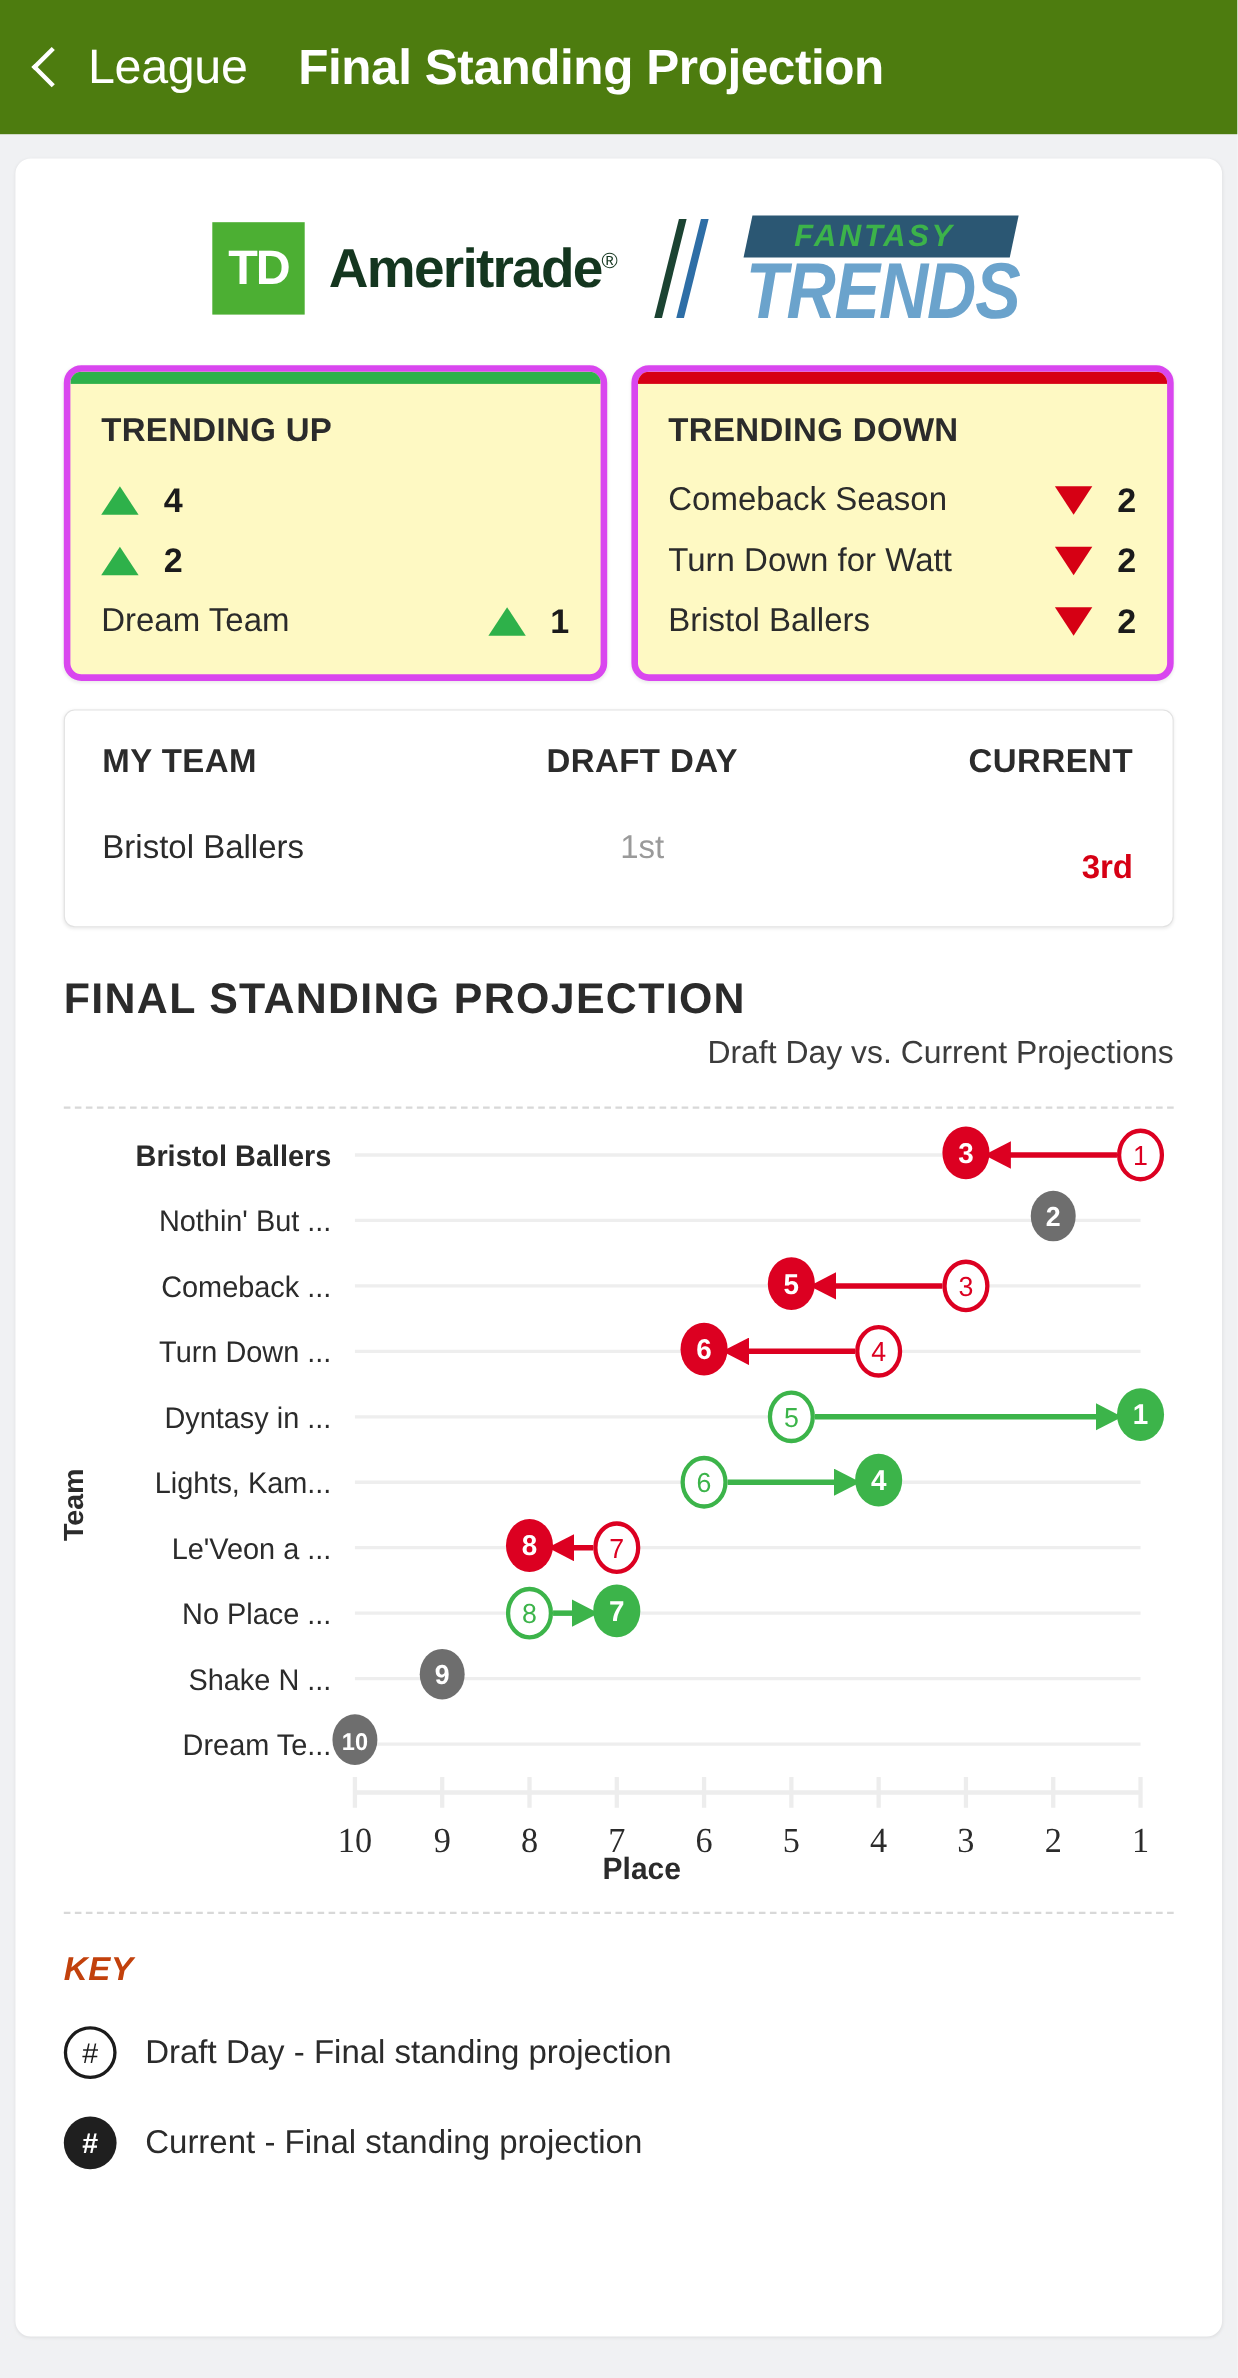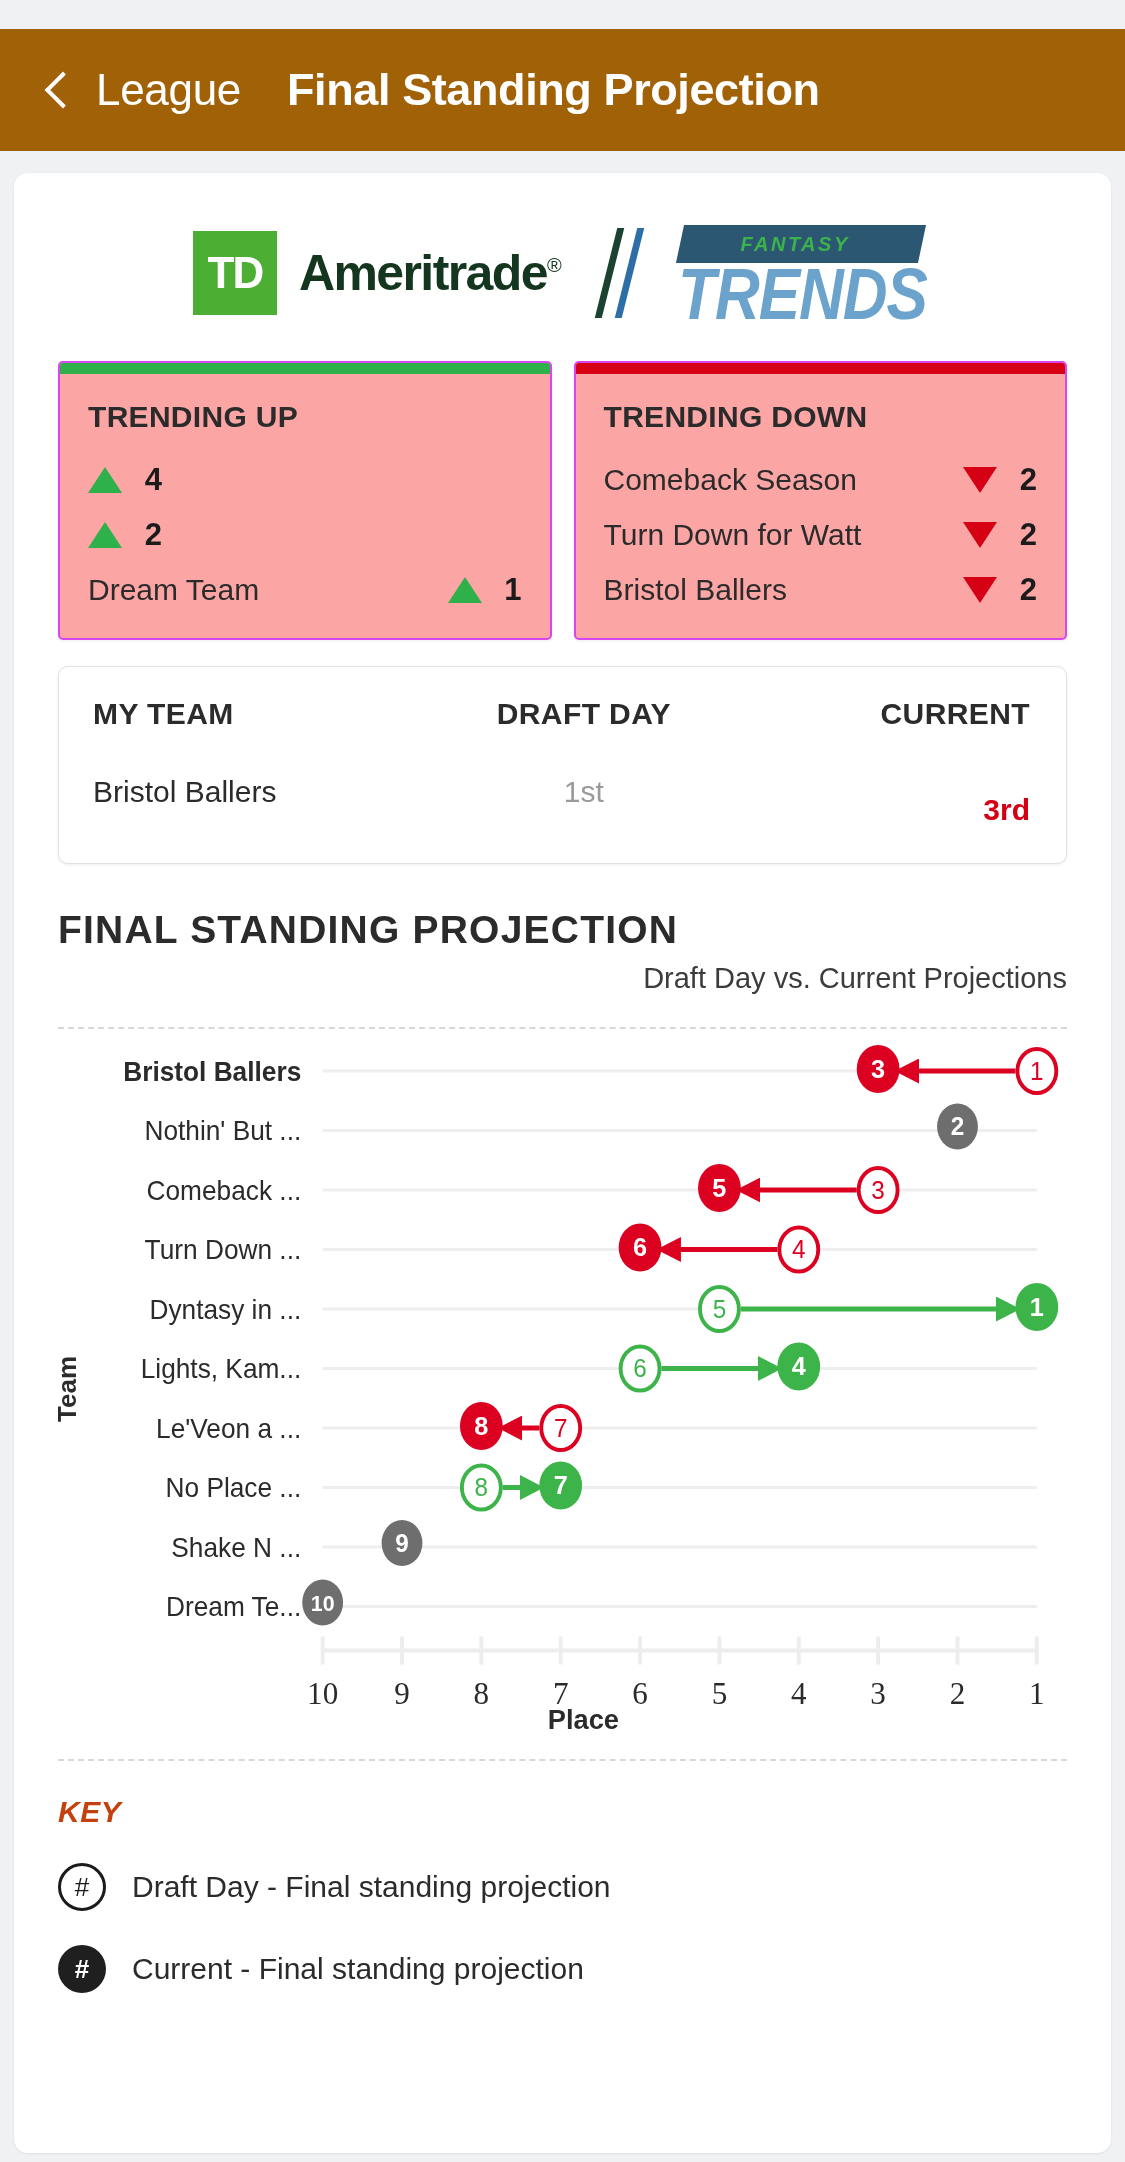--- a/index.html
+++ b/index.html
@@ -7,26 +7,25 @@
     width: 1125px;
     height: 2162px;
     background: #f0f1f3;
     font-family: "Liberation Sans", sans-serif;
     -webkit-font-smoothing: antialiased;
   }
 
   
   .navbar {
     height: 122px;
-    background: #a16207;
+    background: #4d7c0f;
     display: flex;
     align-items: center;
-    padding-left: 44px;
+    padding-left: 28px;
     position: relative;
-    margin-top: 29px;
   }
   .nav-back {
     display: flex;
     align-items: center;
     color: #ffffff;
     cursor: pointer;
   }
   .chevron-left {
     width: 26px;
     height: 26px;
@@ -116,21 +115,21 @@
     width: 242px; height: 38px;
     background: #2b5773;
     transform: skewX(-12deg);
   }
   .ft-band-text {
     position: absolute;
     left: 0; top: 0;
     width: 242px; height: 38px;
     display: flex; align-items: center; justify-content: center;
     color: #3cb34a;
-    font-size: 20px;
+    font-size: 28px;
     font-weight: 700;
     font-style: italic;
     letter-spacing: 2.5px;
   }
   .ft-trends {
     position: absolute;
     left: 4px; top: 28px;
     font-size: 62px;
     font-weight: 700;
     font-style: italic;
@@ -142,23 +141,23 @@
 
   
   .trend-row {
     display: flex;
     gap: 22px;
     padding: 0 44px;
     margin-top: 14px;
   }
   .trend-card {
     flex: 1;
-    background: #fca5a5;
-    border: 2px solid #d946ef;
-    border-radius: 5px;
+    background: #fef9c3;
+    border: 6px solid #d946ef;
+    border-radius: 16px;
     overflow: hidden;
     box-shadow: 0 1px 3px rgba(0,0,0,.08);
   }
   .trend-bar { height: 11px; }
   .trend-bar.up { background: #2eb14a; }
   .trend-bar.down { background: #d60014; }
   .trend-body { padding: 26px 28px 30px 28px; }
   .trend-head {
     font-size: 30px;
     font-weight: 700;

